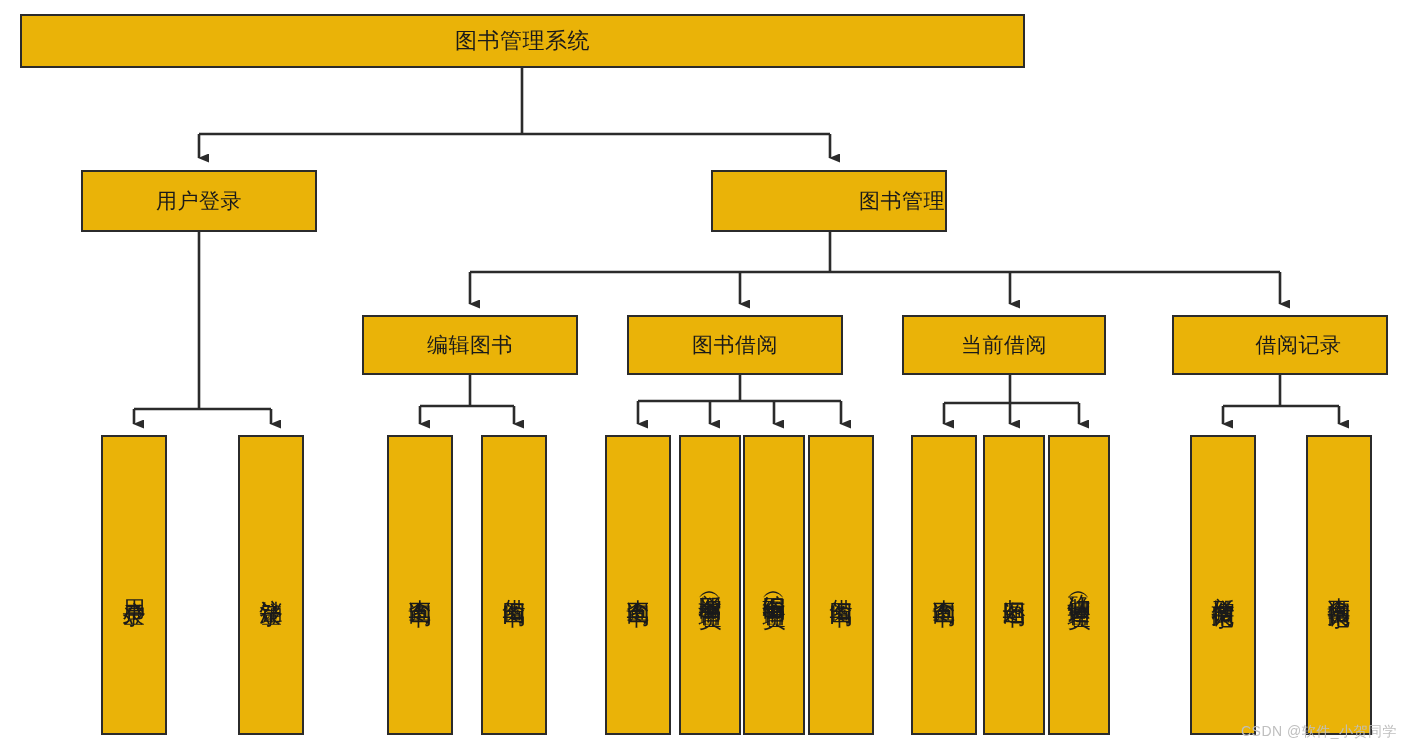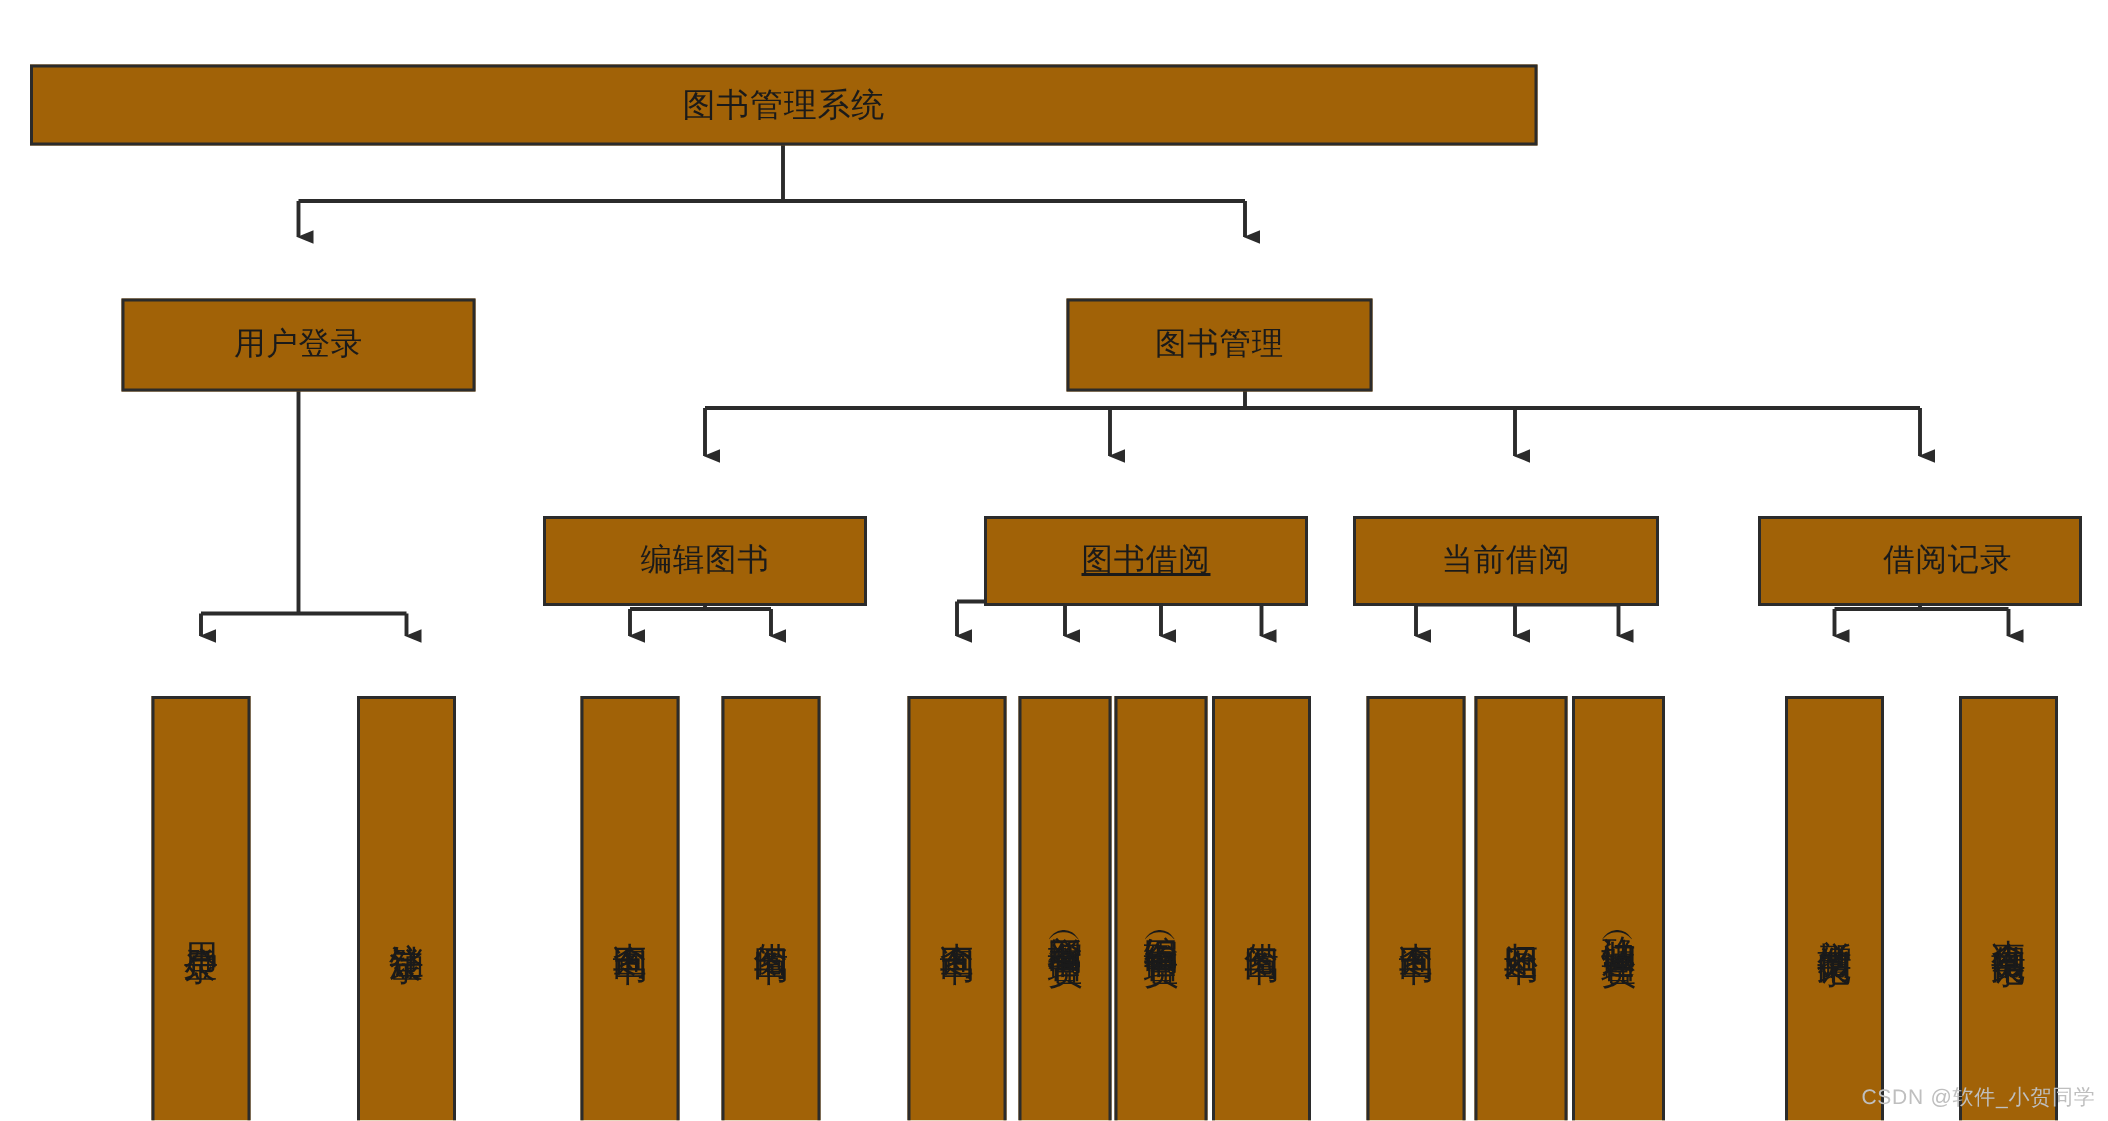--- a/index.html
+++ b/index.html
@@ -21,28 +21,27 @@
     position: absolute;
     left: 0;
     top: 0;
     width: 1405px;
     height: 747px;
     pointer-events: none;
   }
   .node {
     position: absolute;
     box-sizing: border-box;
-    background: #a16207;
+    background: #eab308;
     border: 2px solid #2b2b2b;
     display: flex;
     align-items: center;
     justify-content: center;
     color: #1a1a1a;
     z-index: 2;
-    margin-top: 29px;
   }
   .node-label {
     display: block;
     text-align: center;
     letter-spacing: 0.5px;
     white-space: nowrap;
   }
   
   .node.h .node-label {
     font-size: 21px;
@@ -133,29 +132,29 @@
   </svg>
 
   <div class="node h root" style="left:20px; top:14px; width:1005px; height:54px;">
     <span class="node-label">图书管理系统</span>
   </div>
 
   <div class="node h" style="left:81px; top:170px; width:236px; height:62px;">
     <span class="node-label">用户登录</span>
   </div>
 
-  <div class="node h" style="left:711px; top:170px; width:204px; height:62px;">
+  <div class="node h" style="left:711px; top:170px; width:236px; height:62px;justify-content:flex-end;">
     <span class="node-label">图书管理</span>
   </div>
 
   <div class="node h" style="left:362px; top:315px; width:216px; height:60px;">
     <span class="node-label">编辑图书</span>
   </div>
 
-  <div class="node h" style="left:656px; top:315px; width:216px; height:60px;text-decoration:underline;">
+  <div class="node h" style="left:627px; top:315px; width:216px; height:60px;">
     <span class="node-label">图书借阅</span>
   </div>
 
   <div class="node h" style="left:902px; top:315px; width:204px; height:60px;">
     <span class="node-label">当前借阅</span>
   </div>
 
   <div class="node h" style="left:1172px; top:315px; width:216px; height:60px;padding-left:37px;">
     <span class="node-label">借阅记录</span>
   </div>

